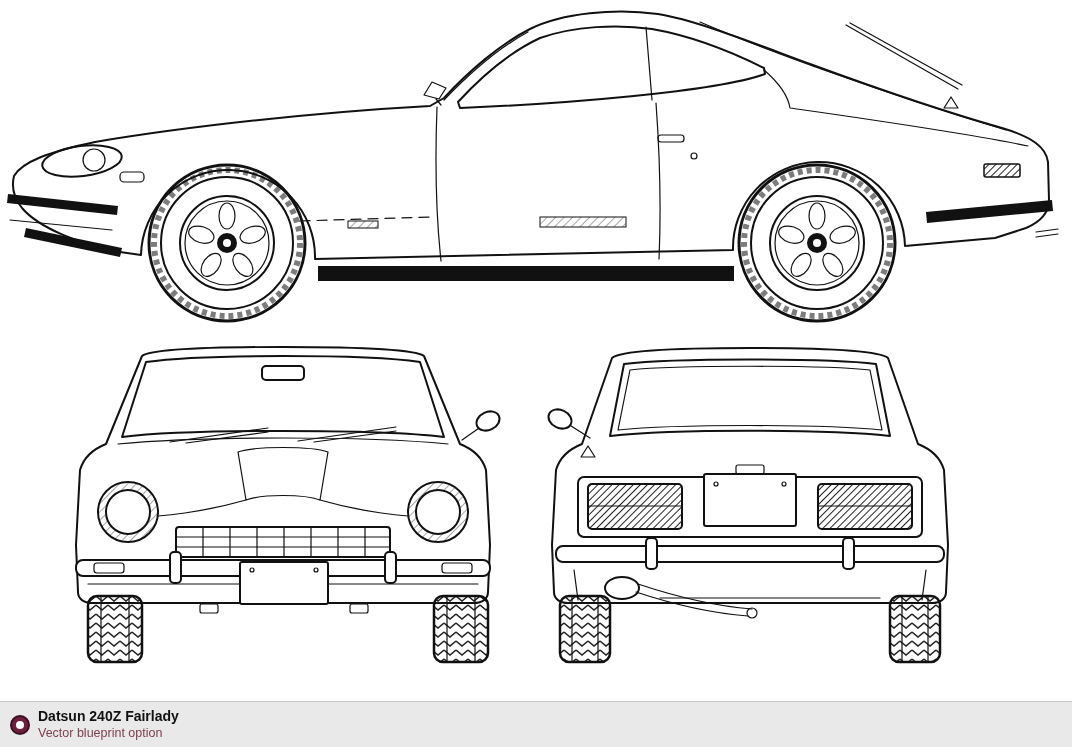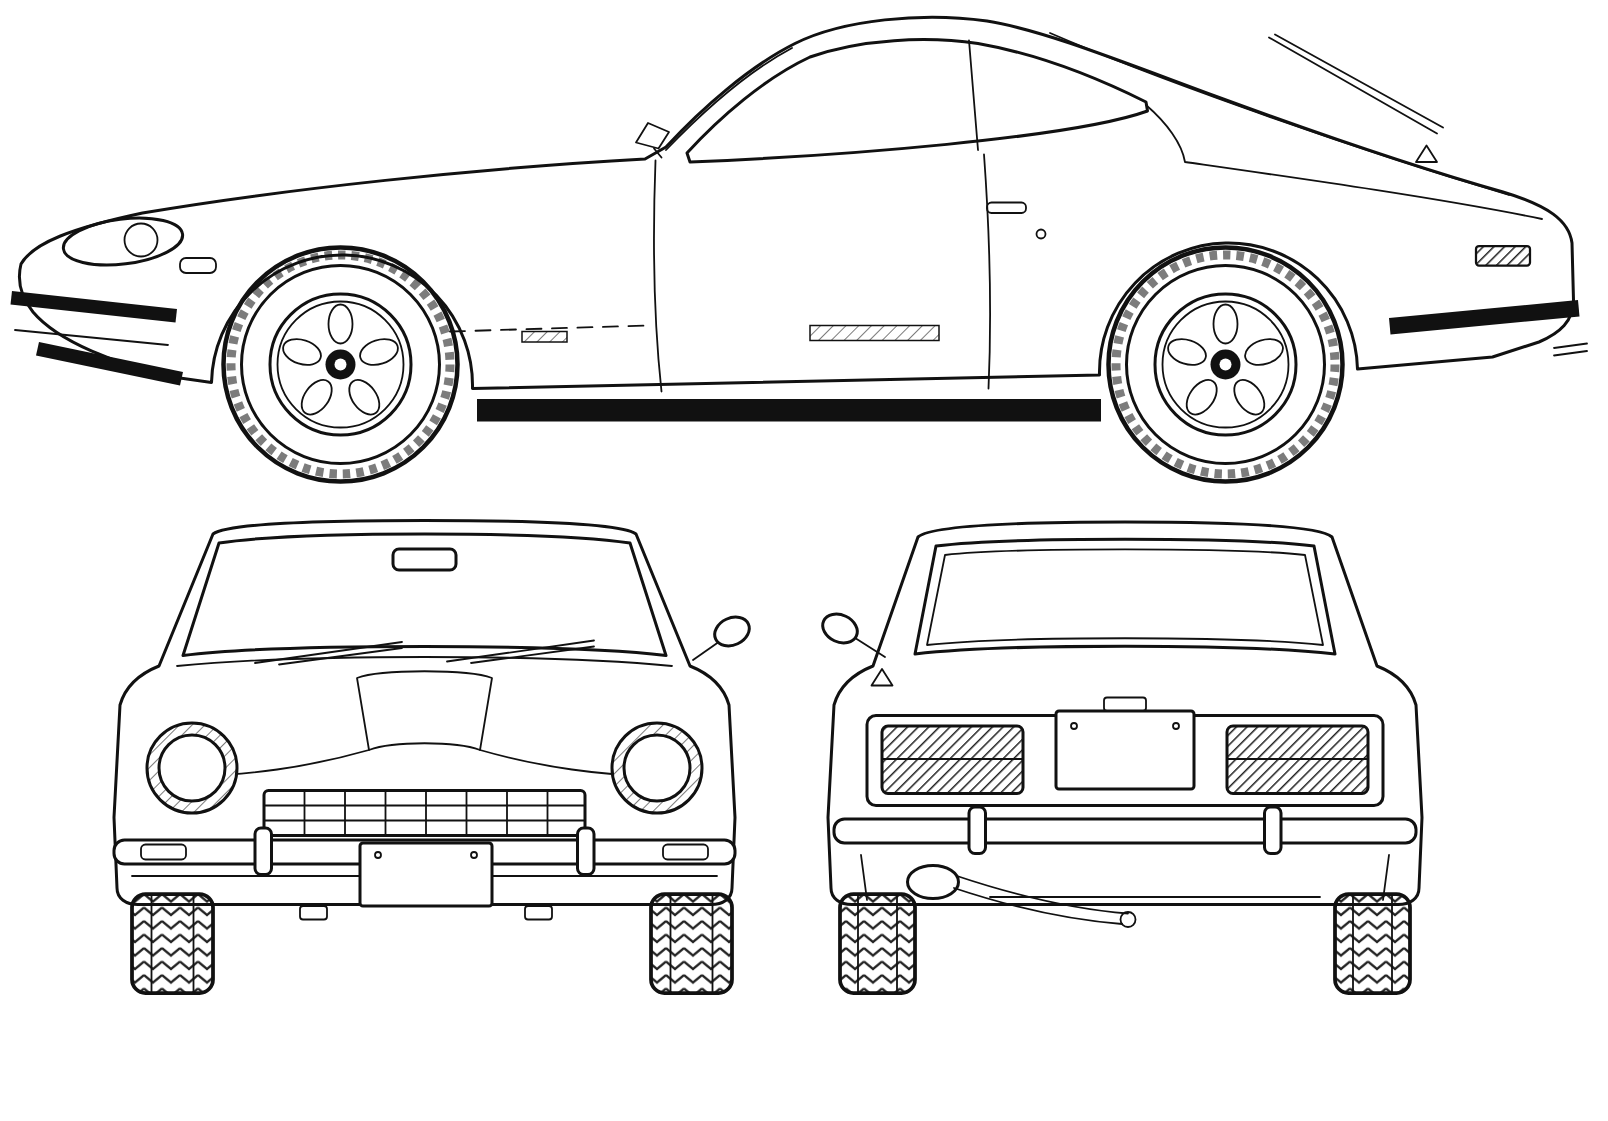--- a/index.html
+++ b/index.html
@@ -209,14 +209,21 @@
         <ellipse class="glass" cx="622" cy="588" rx="17" ry="11"></ellipse>
         <path class="ln ln-thin" d="M636,592 C684,608 722,614 748,616 M638,584 C686,600 726,607 752,609"></path>
         <circle class="ln ln-thin" cx="752" cy="613" r="5"></circle>
 
         <path class="ln ln-thin" d="M590,438 L568,424"></path>
         <ellipse class="glass" cx="560" cy="419" rx="12" ry="9" transform="rotate(25 560 419)"></ellipse>
       </g>
     </svg>
   </div>
 
+  <div class="caption-bar">
+    <span class="bullet"></span>
+    <div class="caption-text">
+      <span class="caption-title">Datsun 240Z Fairlady</span>
+      <span class="caption-subtitle">Vector blueprint option</span>
+    </div>
+  </div>
 
 </div>
 
 </body></html>

